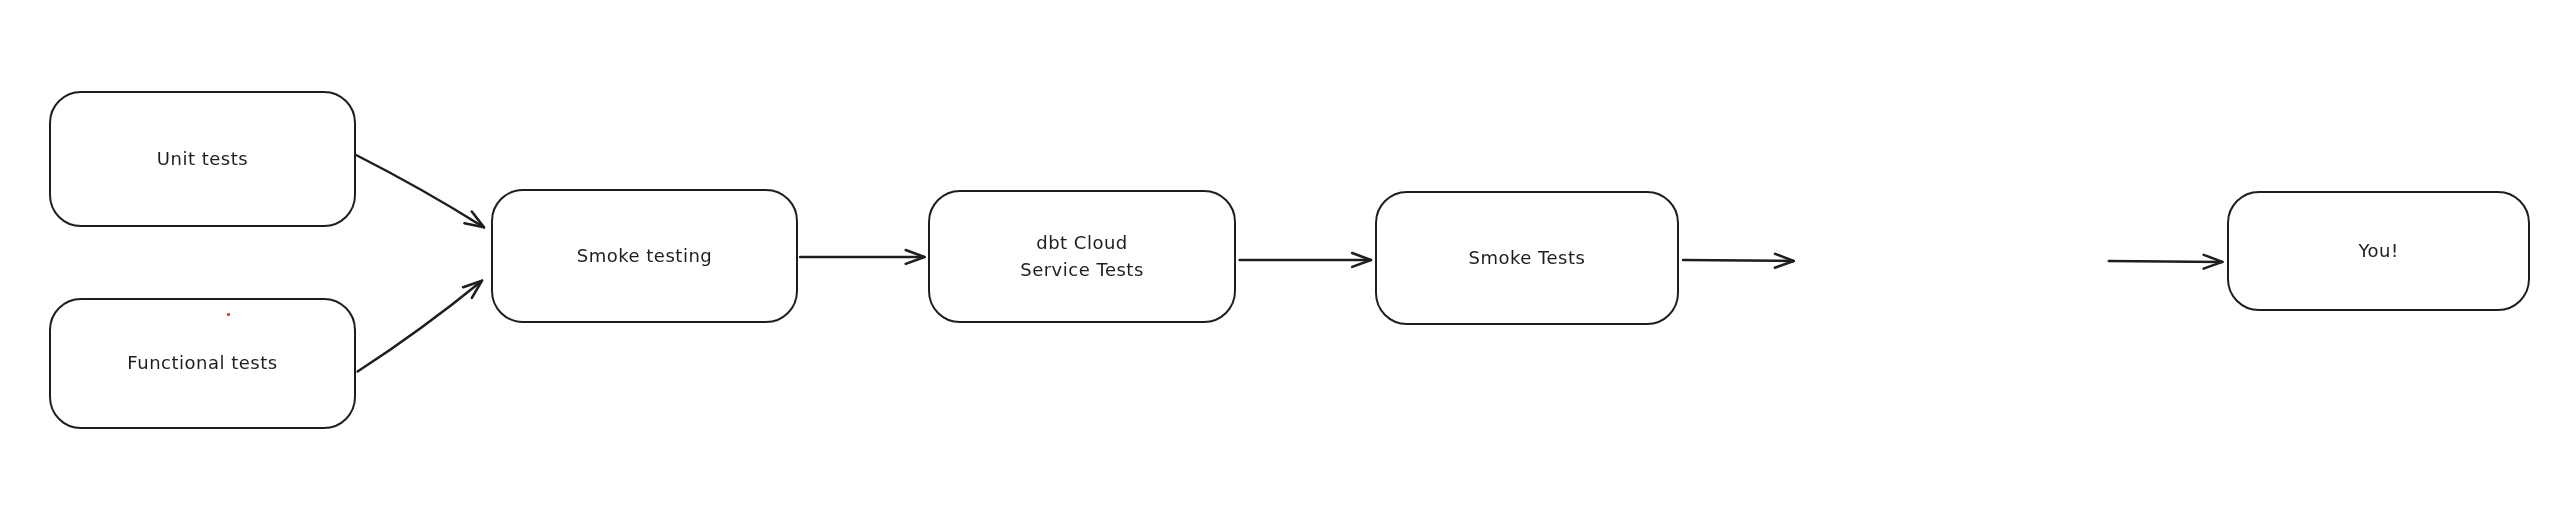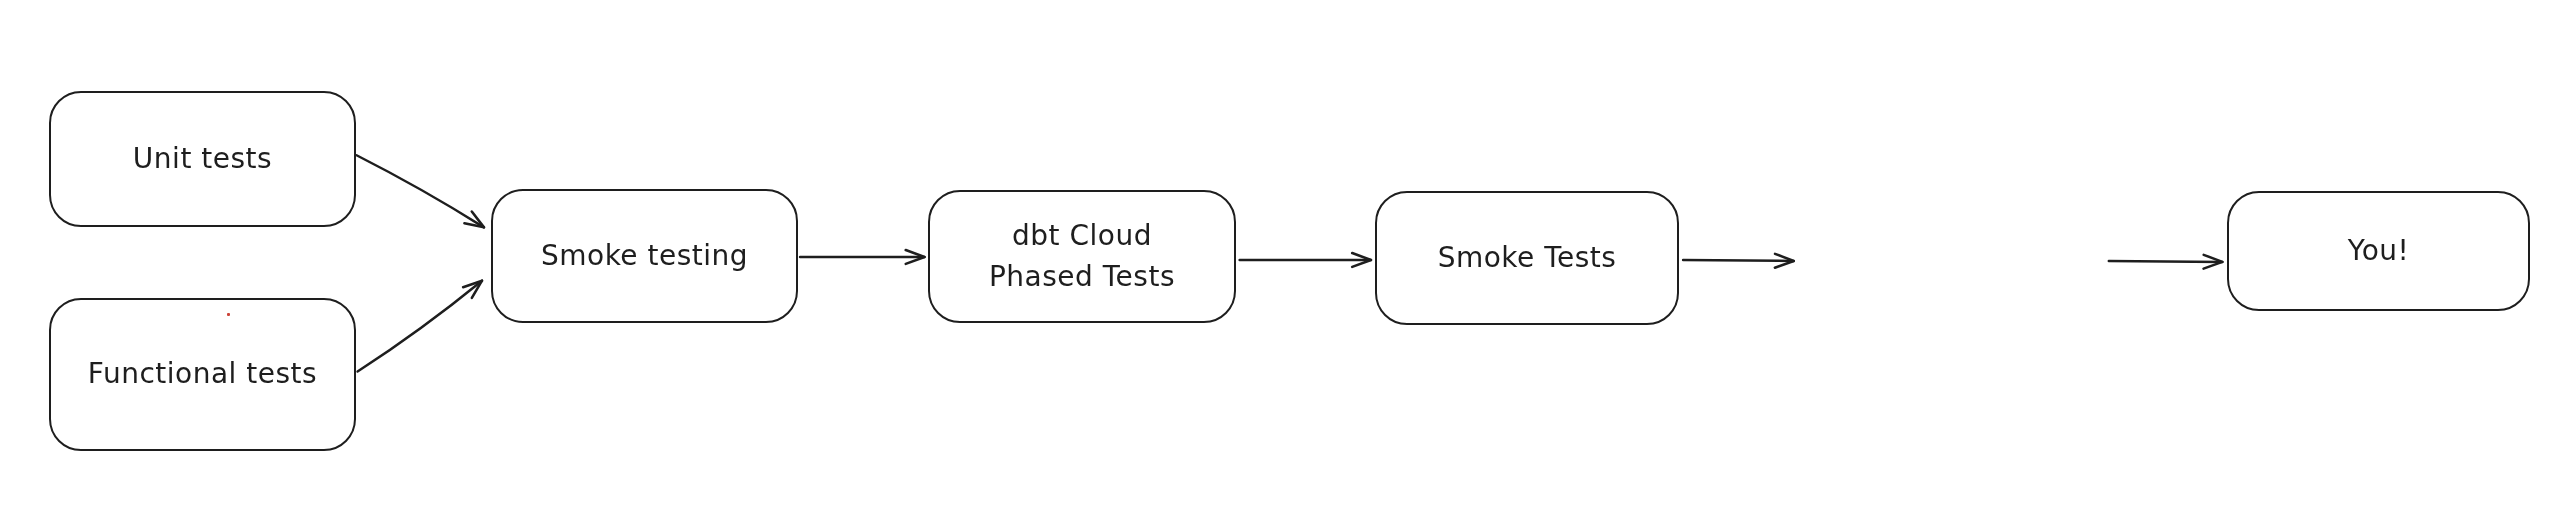--- a/index.html
+++ b/index.html
@@ -35,27 +35,27 @@
     background: #ffffff;
     border: 2.5px solid #1e1e1e;
     border-radius: 32px;
     display: flex;
     align-items: center;
     justify-content: center;
     text-align: center;
   }
   .node-label {
     color: #1e1e1e;
-    font-size: 28px;
+    font-size: 18px;
     line-height: 1.45;
     letter-spacing: 0.5px;
     white-space: pre-line;
   }
   .node-unit-tests       { left: 49px;   top: 91px;  width: 307px; height: 136px; }
-  .node-functional-tests { left: 49px;   top: 298px; width: 307px; height: 153px; }
+  .node-functional-tests { left: 49px;   top: 298px; width: 307px; height: 131px; }
   .node-smoke-testing    { left: 491px;  top: 189px; width: 307px; height: 134px; }
   .node-dbt              { left: 928px;  top: 190px; width: 308px; height: 133px; }
   .node-canary           { left: 1375px; top: 191px; width: 304px; height: 134px; }
   .node-phased           { left: 1798px; top: 192px; width: 307px; height: 133px; }
   .node-you              { left: 2227px; top: 191px; width: 303px; height: 120px; }
   .artifact-dot {
     position: absolute;
     left: 227px;
     top: 313px;
     width: 3px;
@@ -92,21 +92,21 @@
   </div>
 
   <div class="artifact-dot"></div>
 
   <div class="node node-smoke-testing">
     <span class="node-label">Smoke testing</span>
   </div>
 
   <div class="node node-dbt">
     <span class="node-label">dbt Cloud
-Phased Tests</span>
+Service Tests</span>
   </div>
 
   <div class="node node-canary">
     <span class="node-label">Smoke Tests</span>
   </div>
 
 
   <div class="node node-you">
     <span class="node-label">You!</span>
   </div>

